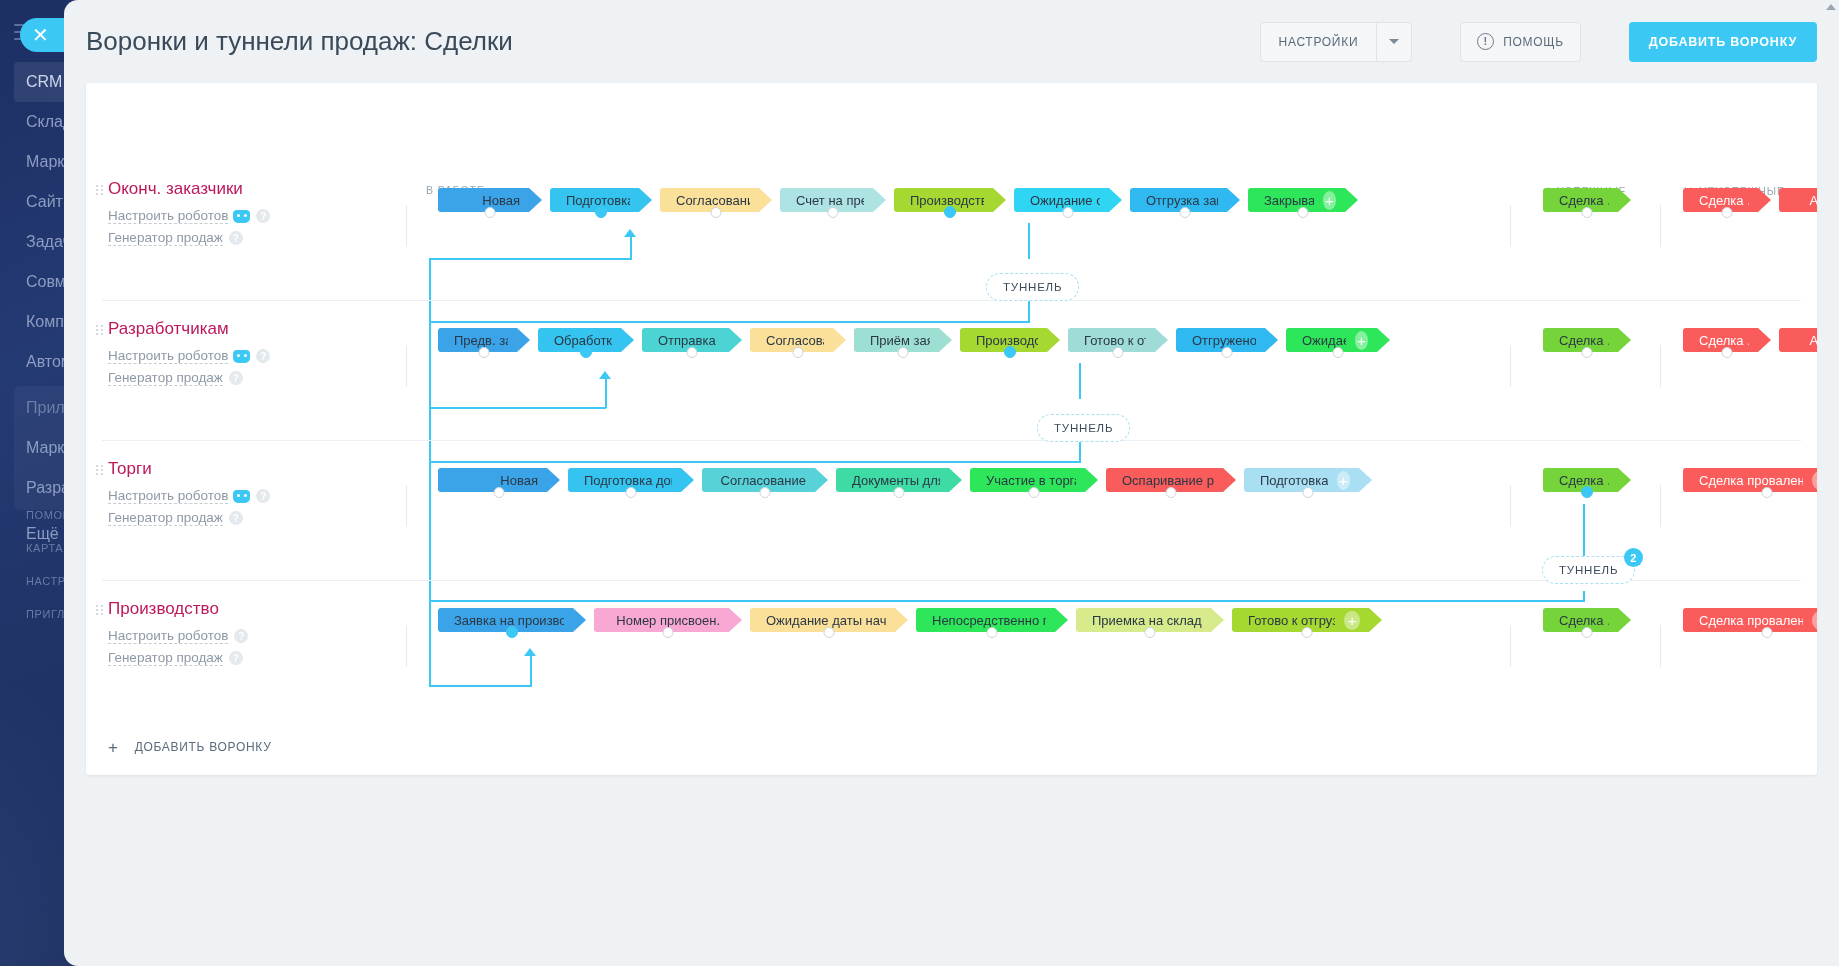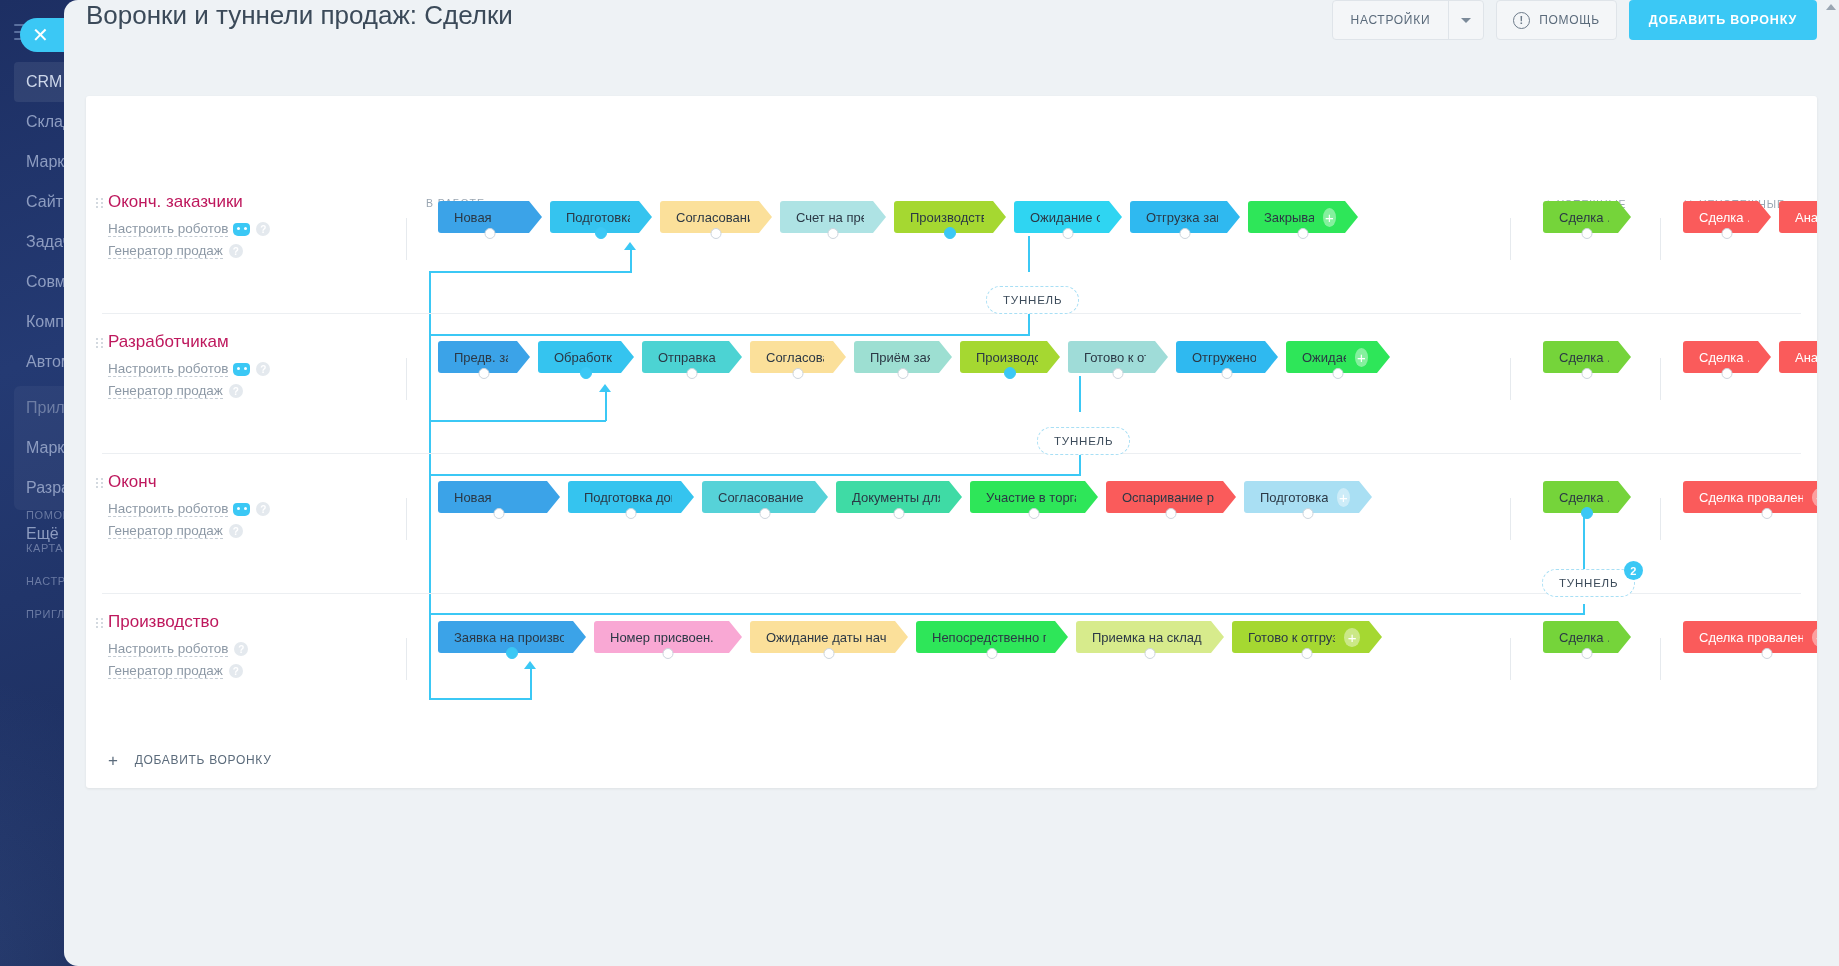--- a/index.html
+++ b/index.html
@@ -69,23 +69,24 @@
     width: 1775px; height: 966px;
     background: #eef2f5;
     border-top-left-radius: 14px;
     border-bottom-left-radius: 14px;
     z-index: 2;
     overflow: hidden;
   }
 
   
   #topbar {
-    position: relative; height: 96px;
-    display: flex; 
+    position: relative; height: 83px;
+    display: flex; align-items: center;
     padding: 0 22px 0 22px;
+    gap: 36px;
   }
   #page-title {
     font-size: 26px; color: #3b4a59; font-weight: 400; white-space: nowrap;
   }
   #topbar .spacer { flex: 1; }
   .btn {
     height: 40px; border: 1px solid #dfe4e9; background: #f4f6f8;
     border-radius: 4px; display: flex; align-items: center;
     color: #5b6b7b; font-size: 12px; letter-spacing: .7px;
     padding: 0 16px; cursor: pointer; white-space: nowrap;
@@ -165,27 +166,27 @@
     background: #e4e9ee; color: #fff; font-size: 10px; font-weight: bold;
     margin-left: 6px; cursor: pointer;
   }
 
   
   .vdiv { position: absolute; width: 1px; background: #e6eaee; }
 
   
   .stages { position: absolute; display: flex; align-items: flex-start; }
   .chip {
-    position: relative; height: 32px;
+    position: relative; height: 24px;
     display: flex; align-items: center;
     padding: 0 22px 0 16px;
     color: #2b3845; font-size: 13px; white-space: nowrap;
     clip-path: polygon(0 0, calc(100% - 13px) 0, 100% 50%, calc(100% - 13px) 100%, 0 100%);
     border-radius: 3px 0 0 3px;
-    margin-right: 8px; cursor: pointer;
+    margin-right: 8px; cursor: pointer; justify-content: flex-end;
   }
   .chip.white-tx { color: #fff; }
   .chip .plus {
     width: 19px; height: 19px; border-radius: 50%;
     background: rgba(255,255,255,.42); color: #fff;
     display: flex; align-items: center; justify-content: center;
     font-size: 15px; line-height: 1; margin-left: 9px; font-weight: 300;
   }
   .dot {
     position: absolute; left: 50%; bottom: -6px; transform: translateX(-50%);
@@ -553,21 +554,21 @@
     <div class="frow" style="top:358px;">
       <div class="fmeta">
         <div class="drag-dots">
           <i></i>
             <i></i>
             <i></i>
             <i></i>
             <i></i>
             <i></i>
         </div>
-        <div class="fname">Оконч</div>
+        <div class="fname">Торги</div>
         <div class="flink">
           <span class="txt">Настроить роботов</span>
           <span class="robot"></span>
           <span class="qmark">?</span>
         </div>
         <div class="flink">
           <span class="txt">Генератор продаж</span>
           <span class="qmark">?</span>
         </div>
       </div>

